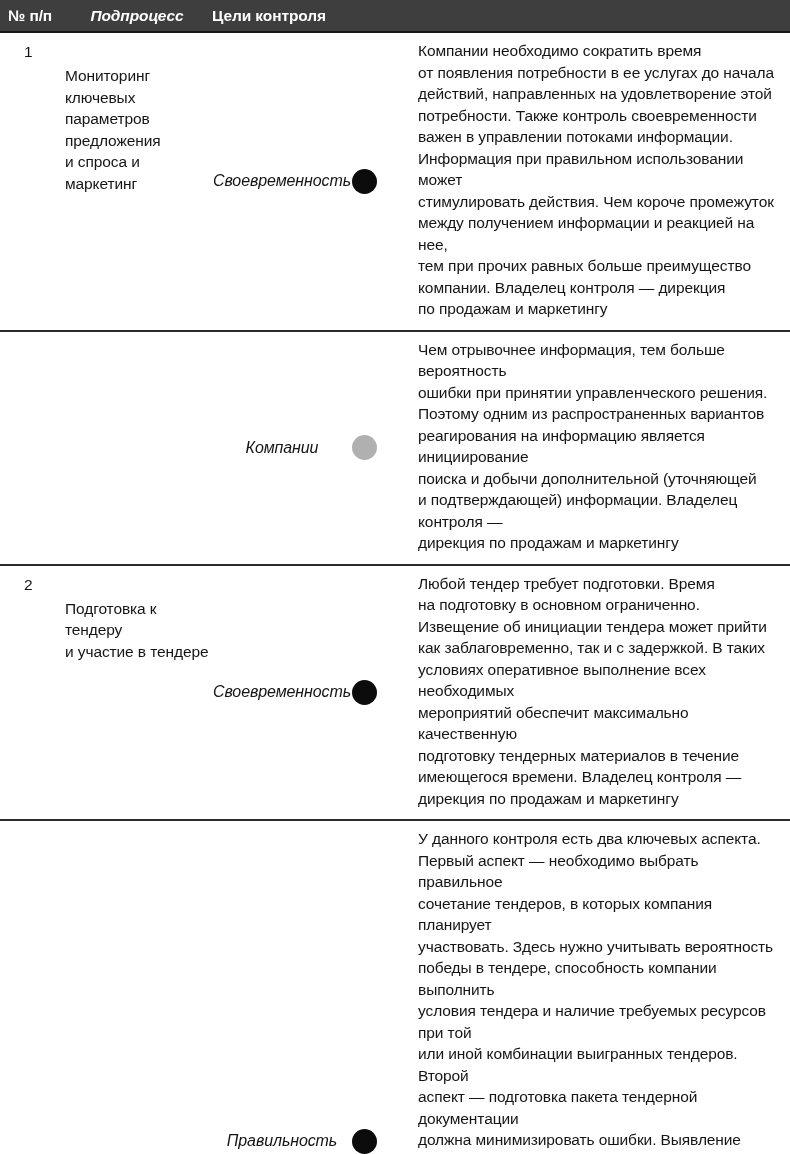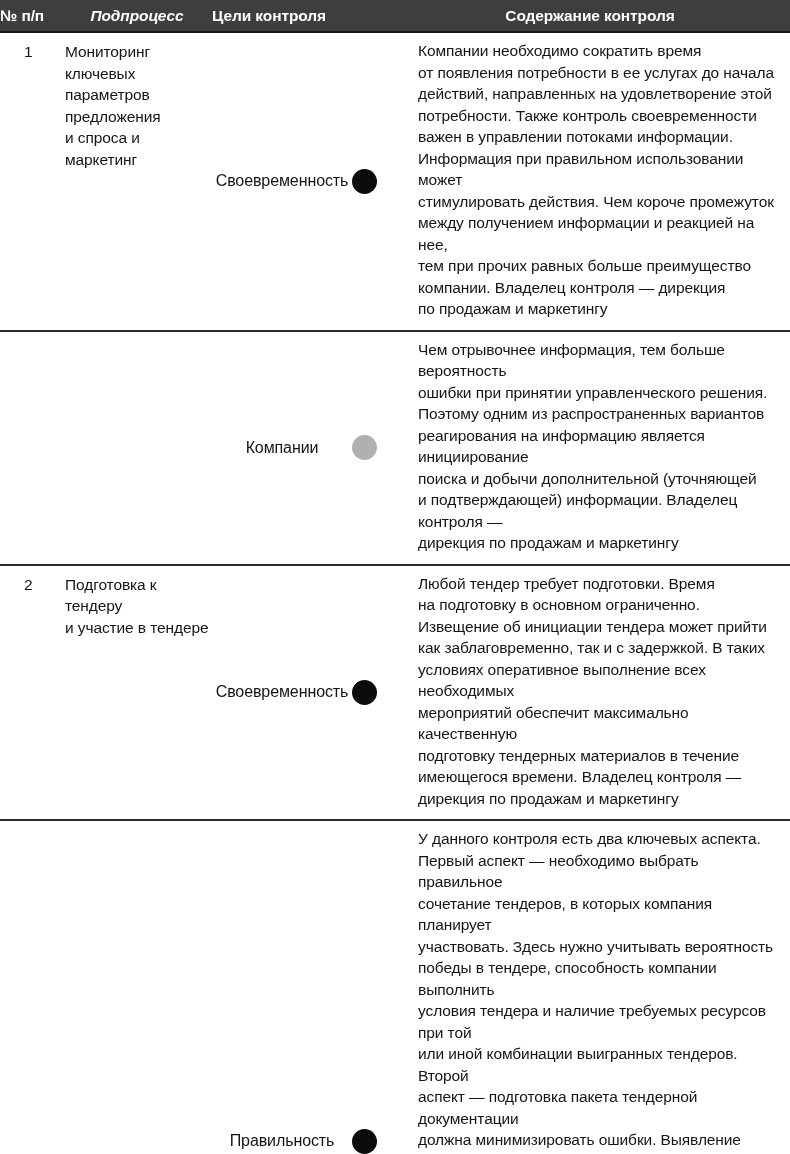--- a/index.html
+++ b/index.html
@@ -25,51 +25,53 @@
     display:grid;
     grid-template-columns:62px 150px 178px 1fr;
     align-items:center;
     background:var(--header-bg);
     color:var(--header-text);
     font-weight:bold;
     font-size:15.5px;
     height:33px;
     border-bottom:2px solid #161616;
   }
-  .thead .h-num{padding-left:0;text-align:left;}
+  .thead .h-num{padding-left:8px;text-align:left;}
   .thead .h-sub{text-align:center;font-style:italic;}
   .thead .h-goal{text-align:left;padding-right:38px;}
   .thead .h-content{text-align:center;}
   .trow{
     display:grid;
     grid-template-columns:62px 150px 178px 1fr;
     border-bottom:2px solid var(--divider);
   }
   .trow:last-child{border-bottom:3px solid var(--divider);}
   .cell{
     font-size:15.5px;
     line-height:21.5px;
     white-space:pre-line;
   }
   .c-num{
     padding:8px 0 9px 24px;
   }
   .c-sub{
-    padding:8px 0 9px 3px;
+    padding:16px 0 9px 3px;
+    margin-top:16px;
   }
   .c-goal{
     display:flex;
     align-items:center;
     white-space:normal;
   }
   .goal-label{
     flex:1;
     text-align:center;
     font-size:16px;
     line-height:20px;
+    font-style:italic;
   }
   .marker{
     width:25px;
     height:25px;
     border-radius:50%;
     margin-right:13px;
     flex:0 0 auto;
   }
   .marker.black{background:var(--circle-black);}
   .marker.gray{background:var(--circle-gray);}
@@ -79,21 +81,20 @@
   }
 </style>
 </head>
 <body>
 
 <div class="table">
   <div class="thead">
     <div class="h-num">№ п/п</div>
     <div class="h-sub">Подпроцесс</div>
     <div class="h-goal">Цели контроля</div>
-    <div class="h-content">Содержание контроля</div>
   </div>
   <div id="tbody">
   <div class="trow">
     <div class="cell c-num">1</div>
     <div class="cell c-sub">Мониторинг
 ключевых
 параметров
 предложения
 и спроса и маркетинг</div>
     <div class="cell c-goal">

